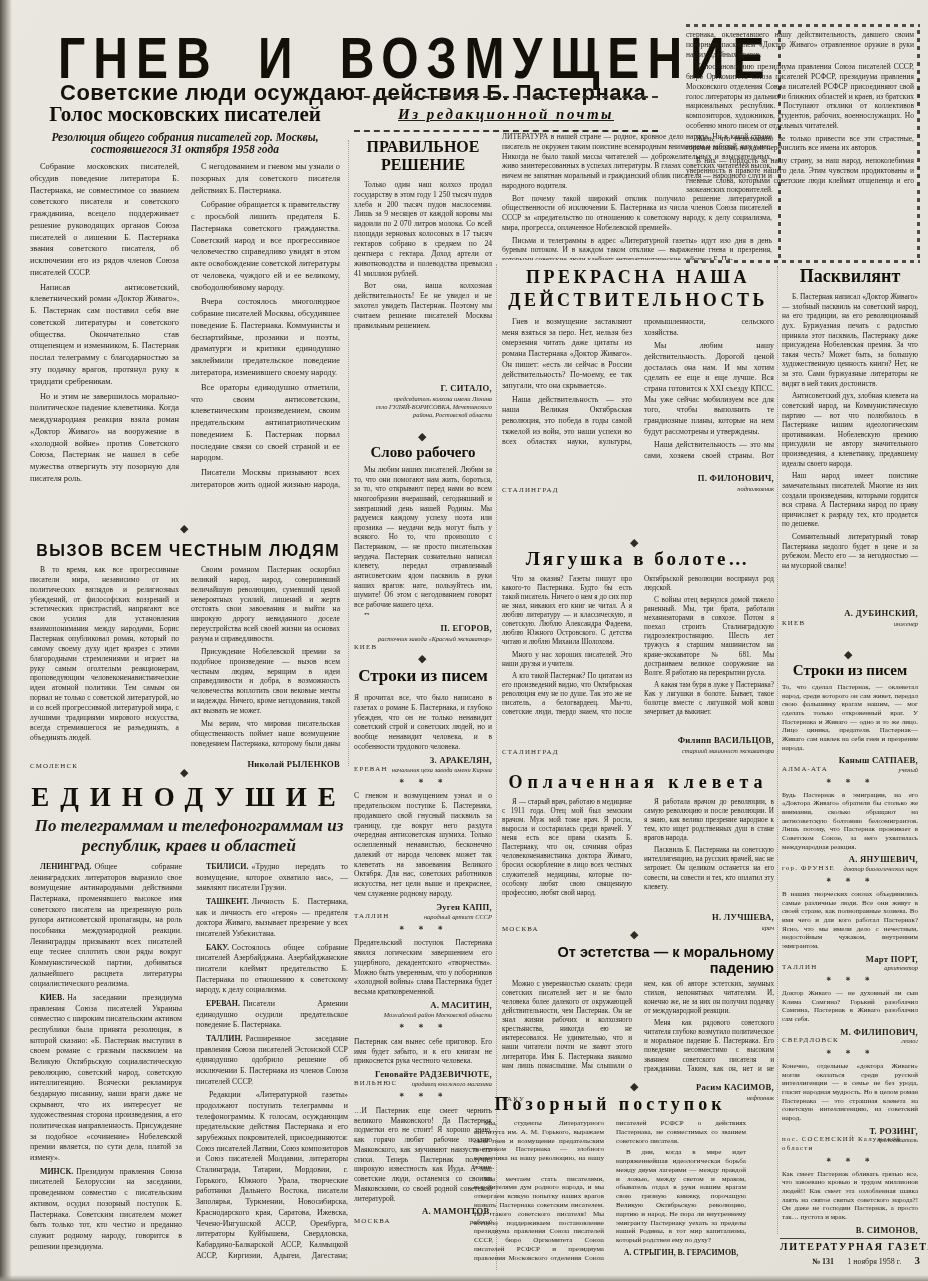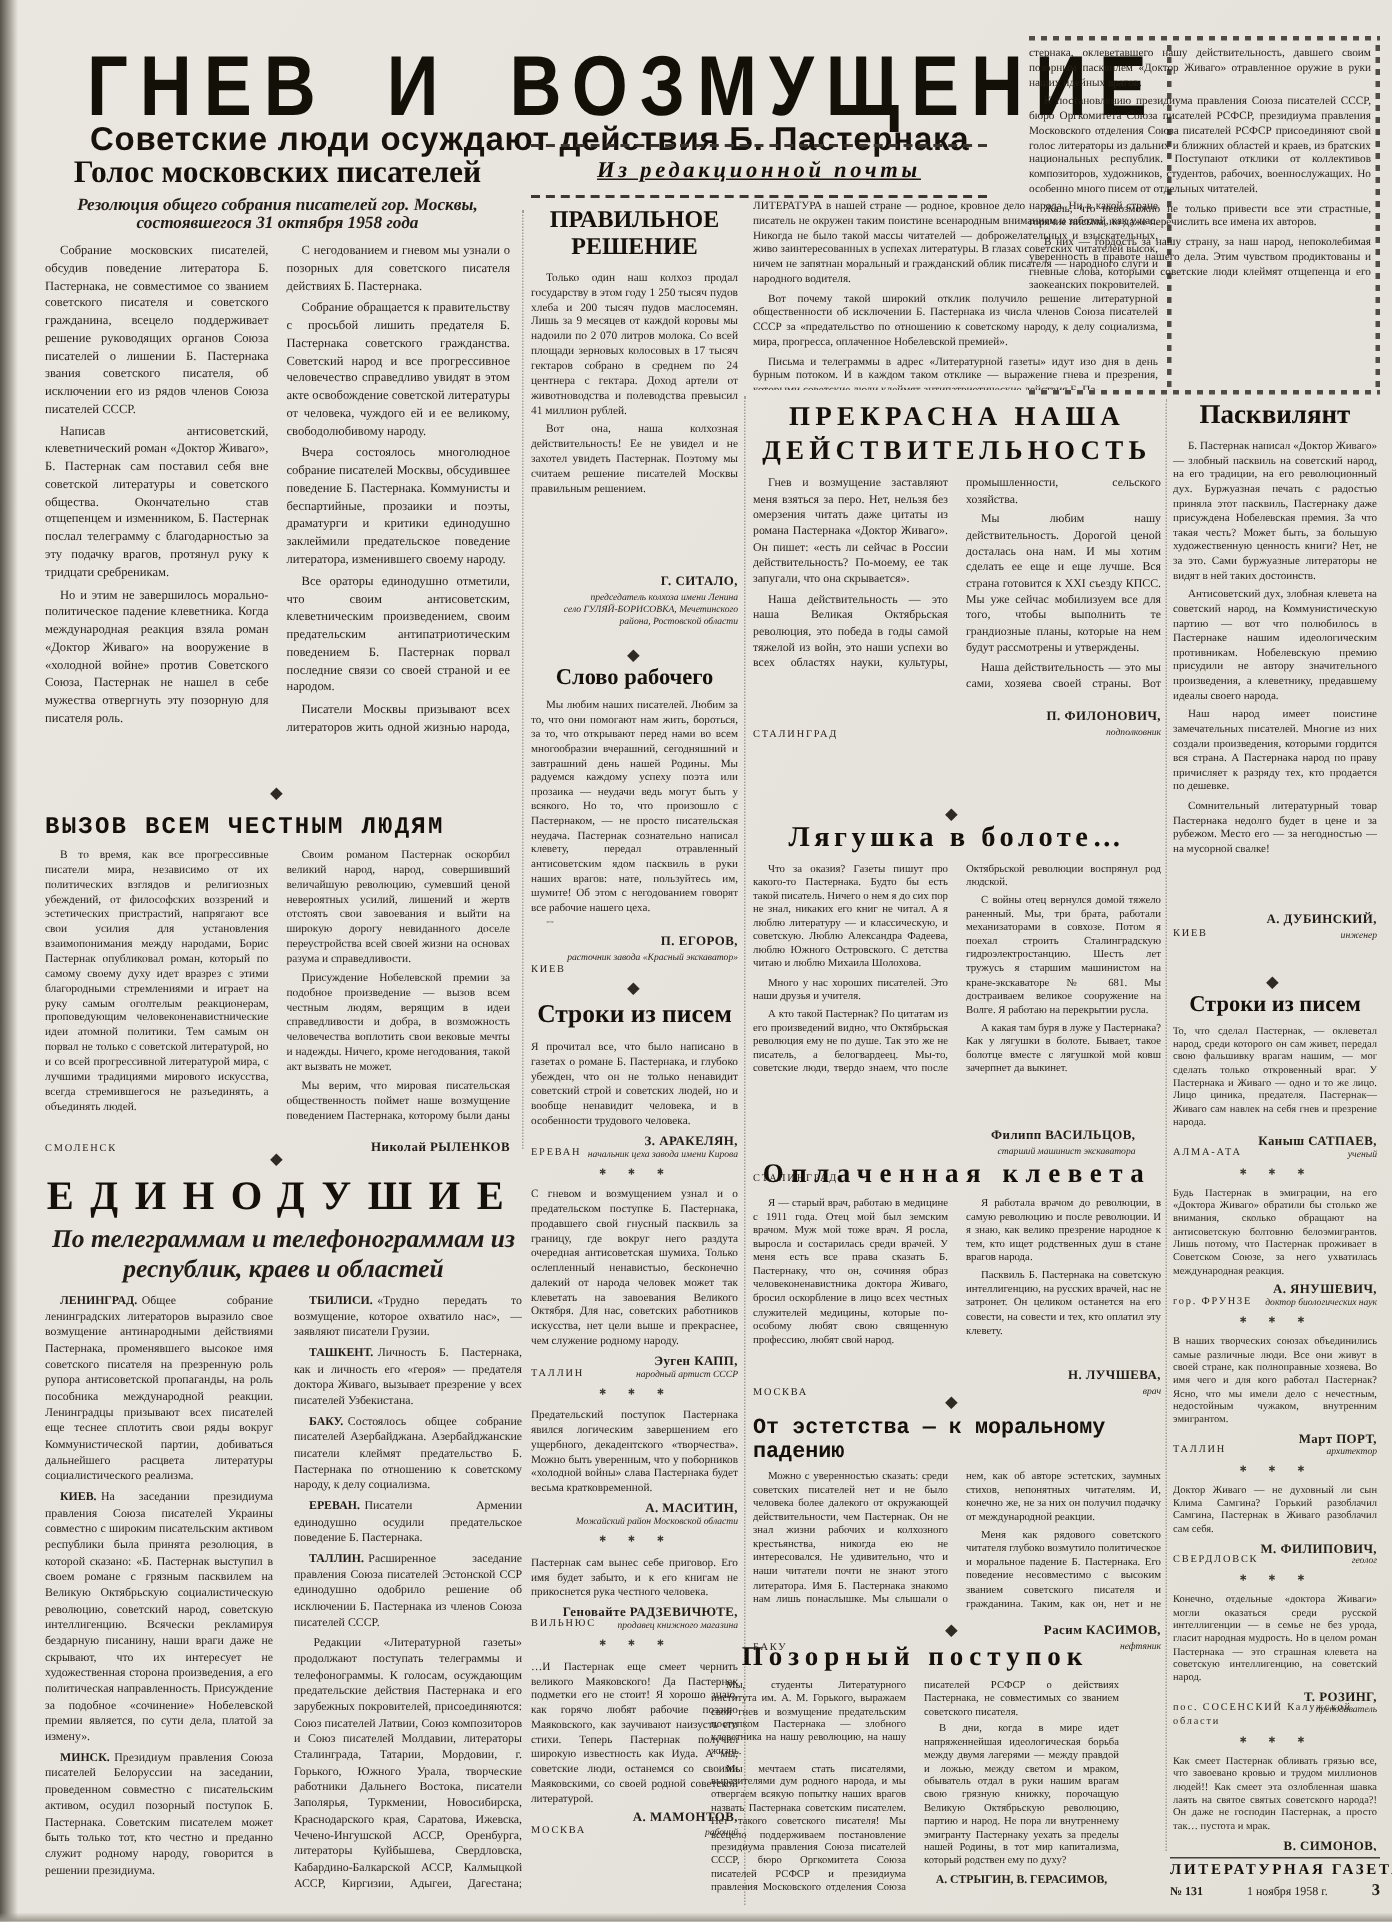--- a/index.html
+++ b/index.html
@@ -16,21 +16,21 @@
   .art{position:absolute;}
   .art p{margin:0 0 3px;text-indent:10px;text-align:justify;}
   .cols2{column-count:2;column-gap:12px;overflow:hidden;}
   .clip{overflow:hidden;}
   .mast-title{font-family:"Liberation Sans",sans-serif;font-weight:bold;font-size:48px;
         letter-spacing:8px;word-spacing:18px;color:#131008;transform:scaleY(1.18);
         transform-origin:left top;white-space:nowrap;}
   .mast-sub{font-family:"Liberation Sans",sans-serif;font-weight:bold;font-size:22px;
         letter-spacing:.5px;color:#17130c;white-space:nowrap;}
   .hl-serif{font-weight:bold;text-align:center;color:#15110a;text-indent:0;}
-  .hl-sans{font-family:Liberation Mono, monospace;font-weight:bold;text-align:left;color:#15110a;text-indent:0;}
+  .hl-sans{font-family:Liberation Sans, sans-serif;font-weight:bold;text-align:right;color:#15110a;text-indent:0;}
   .hl-sp{font-weight:bold;text-align:center;color:#15110a;text-indent:0;}
   .subhead{font-style:italic;font-weight:bold;text-align:center;text-indent:0;}
   .bodytxt{color:#241f16;}
   .fz84{font-size:8.4px;line-height:1.4;}
   .fz79{font-size:7.9px;line-height:1.35;}
   .fz76{font-size:7.6px;line-height:1.3;}
   .fz75{font-size:7.5px;line-height:1.3;}
   .fz74{font-size:7.4px;line-height:1.3;}
   .fz72{font-size:7.2px;line-height:1.26;}
   .fz71{font-size:7.1px;line-height:1.24;}
@@ -42,21 +42,21 @@
   .placeline2{font-size:6.9px;letter-spacing:1.2px;text-indent:0;text-align:left;}
   .sigrow{display:flex;justify-content:space-between;align-items:flex-end;text-indent:0;margin-top:2px;}
   .stars{text-align:center;letter-spacing:4px;font-size:9px;font-weight:bold;color:#3c382f;margin:3px 0;text-indent:0;}
   .diamond{position:absolute;font-size:11px;color:#2f2b23;}
   .city{font-weight:bold;margin-right:3px;}
   .pochta-box{position:absolute;border-top:2px dashed #3d3930;border-bottom:2px dashed #3d3930;
         display:flex;align-items:center;justify-content:center;}
   .pochta-label{font-style:italic;font-weight:bold;font-size:15px;letter-spacing:2.5px;color:#15110a;}
   .footer{position:absolute;border-top:1.5px solid #44403a;padding-top:2px;}
   .footer-paper{font-weight:bold;font-size:10px;letter-spacing:1.8px;white-space:nowrap;color:#15110a;}
-  .footer-row{display:flex;justify-content:space-between;align-items:baseline;font-size:8px;margin-top:2px;}
+  .footer-row{display:flex;justify-content:space-between;align-items:baseline;font-size:8px;margin-top:2px;margin-left:32px;}
   .footer-issue,.footer-page{font-weight:bold;}
   .footer-page{font-size:11px;}
   .siglist{text-align:center;font-weight:bold;font-size:7.8px;line-height:1.3;text-indent:0;}
 </style>
 </head>
 <body>
 
 <div class="page">
   <div class="edge-l"></div>
   <div class="edge-b"></div>
@@ -213,21 +213,21 @@
     <div class="cols2 bodytxt fz72" style="height:152px;margin-top:5px;">
       <p>Что за оказия? Газеты пишут про какого-то Пастернака. Будто бы есть такой писатель. Ничего о нем я до сих пор не знал, никаких его книг не читал. А я люблю литературу — и классическую, и советскую. Люблю Александра Фадеева, люблю Южного Островского. С детства читаю и люблю Михаила Шолохова.</p>
       <p>Много у нас хороших писателей. Это наши друзья и учителя.</p>
       <p>А кто такой Пастернак? По цитатам из его произведений видно, что Октябрьская революция ему не по душе. Так это же не писатель, а белогвардеец. Мы-то, советские люди, твердо знаем, что после Октябрьской революции воспрянул род людской.</p>
       <p>С войны отец вернулся домой тяжело раненный. Мы, три брата, работали механизаторами в совхозе. Потом я поехал строить Сталинградскую гидроэлектростанцию. Шесть лет тружусь я старшим машинистом на кране-экскаваторе № 681. Мы достраиваем великое сооружение на Волге. Я работаю на перекрытии русла.</p>
       <p>А какая там буря в луже у Пастернака? Как у лягушки в болоте. Бывает, такое болотце вместе с лягушкой мой ковш зачерпнет да выкинет.</p>
 
     </div>
     <div class="sigrow">
       <span class="placeline2">СТАЛИНГРАД</span>
-      <span class="sig" style="margin:17px;"><span class="sig-name">Филипп ВАСИЛЬЦОВ,</span><span class="sig-role">старший машинист экскаватора</span></span>
+      <span class="sig" style="margin:0;"><span class="sig-name">Филипп ВАСИЛЬЦОВ,</span><span class="sig-role">старший машинист экскаватора</span></span>
     </div>
   </div>
 
   <div class="art" style="left:502px;top:772px;width:272px;">
     <div class="hl-sp" style="font-size:18px;letter-spacing:5px;">Оплаченная клевета</div>
     <div class="cols2 bodytxt fz72" style="height:106px;margin-top:5px;">
       <p>Я — старый врач, работаю в медицине с 1911 года. Отец мой был земским врачом. Муж мой тоже врач. Я росла, выросла и состарилась среди врачей. У меня есть все права сказать Б. Пастернаку, что он, сочиняя образ человеконенавистника доктора Живаго, бросил оскорбление в лицо всех честных служителей медицины, которые по-особому любят свою священную профессию, любят свой народ.</p>
       <p>Я работала врачом до революции, в самую революцию и после революции. И я знаю, как велико презрение народное к тем, кто ищет родственных душ в стане врагов народа.</p>
       <p>Пасквиль Б. Пастернака на советскую интеллигенцию, на русских врачей, нас не затронет. Он целиком останется на его совести, на совести и тех, кто оплатил эту клевету.</p>
     </div>

